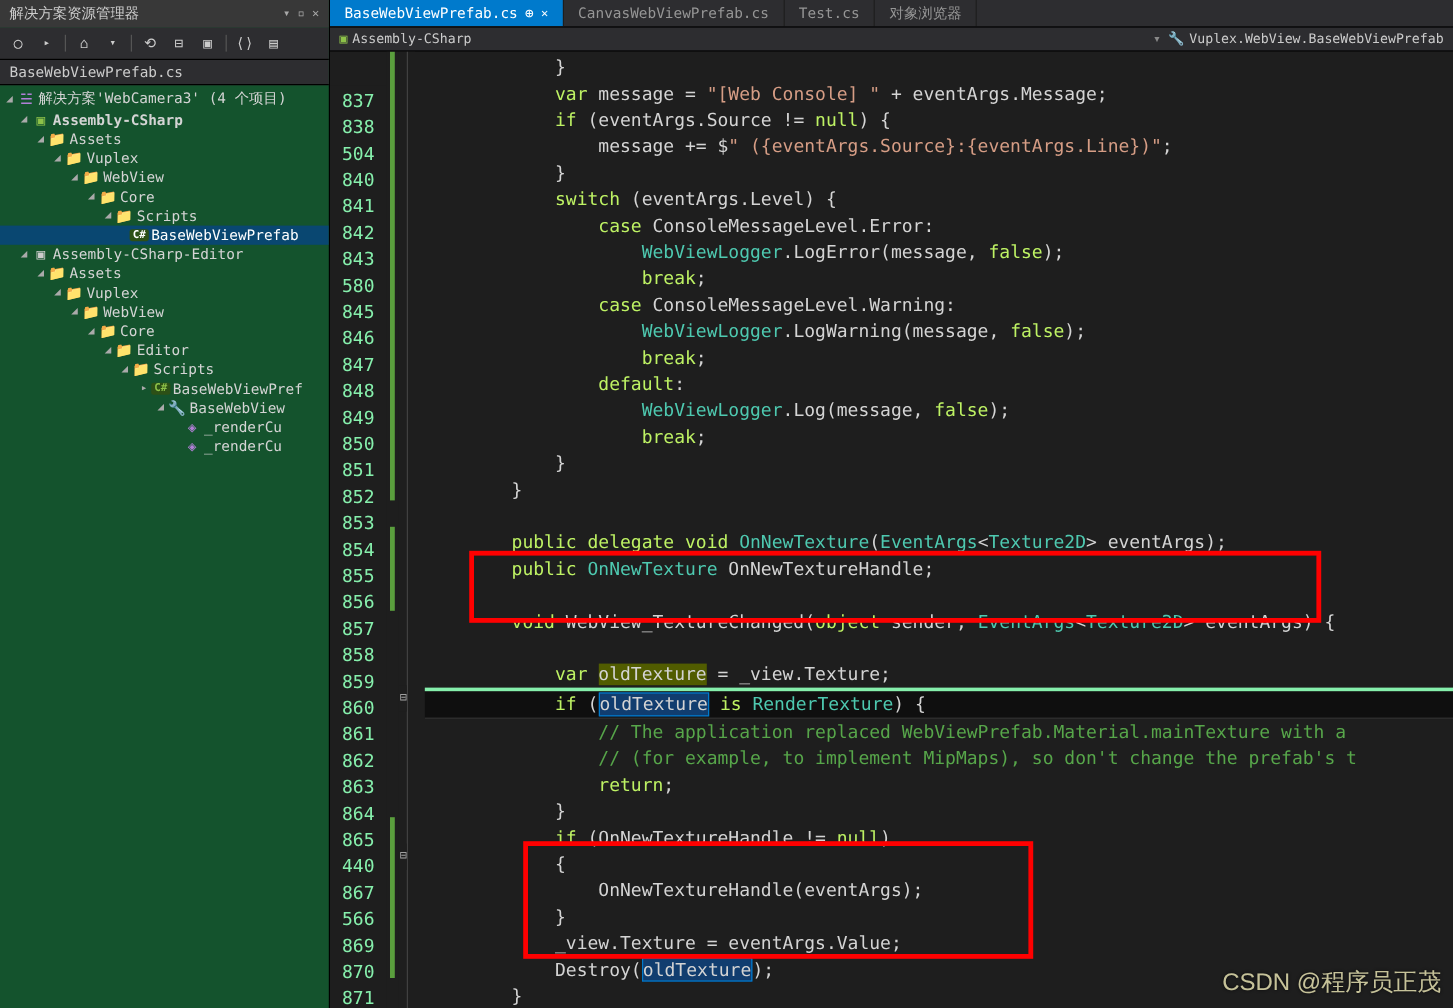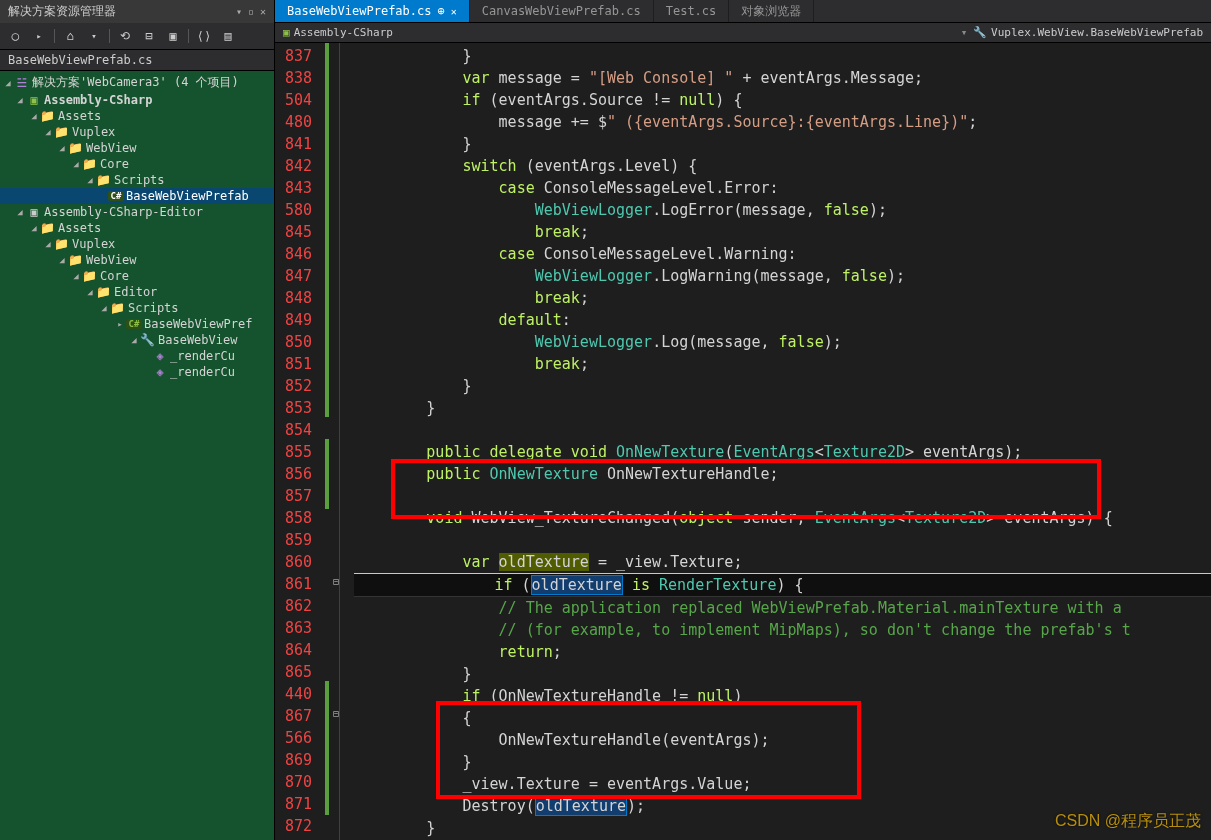--- a/index.html
+++ b/index.html
@@ -25,36 +25,36 @@
 .ico-edit { color: #cccccc; }
 .editor-area { flex: 1; display: flex; flex-direction: column; background: #1e1e1e; }
 .tabs { display: flex; background: #2d2d30; height: 22px; }
 .tab { padding: 2px 12px; color: #969696; font-size: 12px; display: flex; align-items: center; gap: 6px; border-right: 1px solid #1e1e1e; cursor: default; }
 .tab.active { background: #007acc; color: #fff; }
 .tab .x { font-size: 10px; }
 .breadcrumb { display: flex; background: #2d2d30; padding: 3px 8px; font-size: 11px; color: #ccc; gap: 6px; align-items: center; border-bottom: 1px solid #000; border-top: 1px solid #000; }
 .breadcrumb .crumb { display:flex; align-items:center; gap:4px; }
 .breadcrumb .crumb-ico { font-size:11px; }
 .code { display: flex; flex: 1; font-family: Consolas, monospace; font-size: 15px; overflow: hidden; position: relative; }
-.gutter { background: #1e1e1e; color: #ef4444; text-align: right; padding: 2px 10px 12px 10px; user-select: none; line-height: 22px; }
+.gutter { background: #1e1e1e; color: #86efac; text-align: right; padding: 2px 10px 12px 10px; user-select: none; line-height: 22px; margin-top: 28px; }
 .indicators { width: 10px; background: #1e1e1e; position: relative; }
 .ind-green { position:absolute; left:3px; width:4px; background:#5a9e3d; }
 .folding { width: 14px; background:#1e1e1e; border-right:0; position:relative; line-height:22px; color:#a0a0a0; font-size:10px; text-align:center; }
 .folding .fold-line { position:absolute; left:7px; width:1px; background:#404040; top:0; bottom:0;}
 .codetext { flex: 1; padding: 2px 0 0 8px; line-height: 22px; white-space: pre; position: relative; }
 .k { color: #bef264; } 
 .t { color: #4ec9b0; } 
 .s { color: #d69d85; } 
 .c { color: #57a64a; margin-top: 42px; }
 .hlbox1 { position:absolute; border: 4px solid #ff0000; left: 45px; top: 416px; width: 710px; height: 60px; pointer-events:none;}
 .hlbox2 { position:absolute; border: 4px solid #ff0000; left: 90px; top: 658px; width: 425px; height: 98px; pointer-events:none;}
 .sel-word { background:#113d6f; border:1px solid #007acc; padding:0 0; }
 .hl-yellow { background:#515c00; }
-.watermark { position:absolute; right: 10px; bottom: 8px; color: #eab308; font-size: 16px; opacity:0.75; font-family: sans-serif; text-shadow: 0 0 3px #000; }
-.curline { background: #0f0f0f; display:inline-block; width:100%; border-top:1px solid #86efac; border-bottom:1px solid #343434;padding-left:32px;}
+.watermark { position:absolute; right: 10px; bottom: 8px; color: #fef9c3; font-size: 20px; opacity:0.75; font-family: sans-serif; text-shadow: 0 0 3px #000; }
+.curline { background: #0f0f0f; display:inline-block; width:100%; border-top:3px solid #86efac; border-bottom:1px solid #343434;}
 </style>
 </head>
 <body>
 
 <div class="ide">
  <div class="sidebar">
    <div class="panel-header">
      <span>解决方案资源管理器</span>
      <span class="hdr-right">▾ ▫ ✕</span>
    </div>
@@ -197,21 +197,21 @@
           <span class="crumb-ico" style="color:#d7ba7d">🔧</span>
           <span>Vuplex.WebView.BaseWebViewPrefab</span>
         </span>
    </div>
 
    <div class="code">
      <div class="gutter" id="gutter">
           <div>837</div>
           <div>838</div>
           <div>504</div>
-          <div>480</div>
+          <div>840</div>
           <div>841</div>
           <div>842</div>
           <div>843</div>
           <div>580</div>
           <div>845</div>
           <div>846</div>
           <div>847</div>
           <div>848</div>
           <div>849</div>
           <div>850</div>

